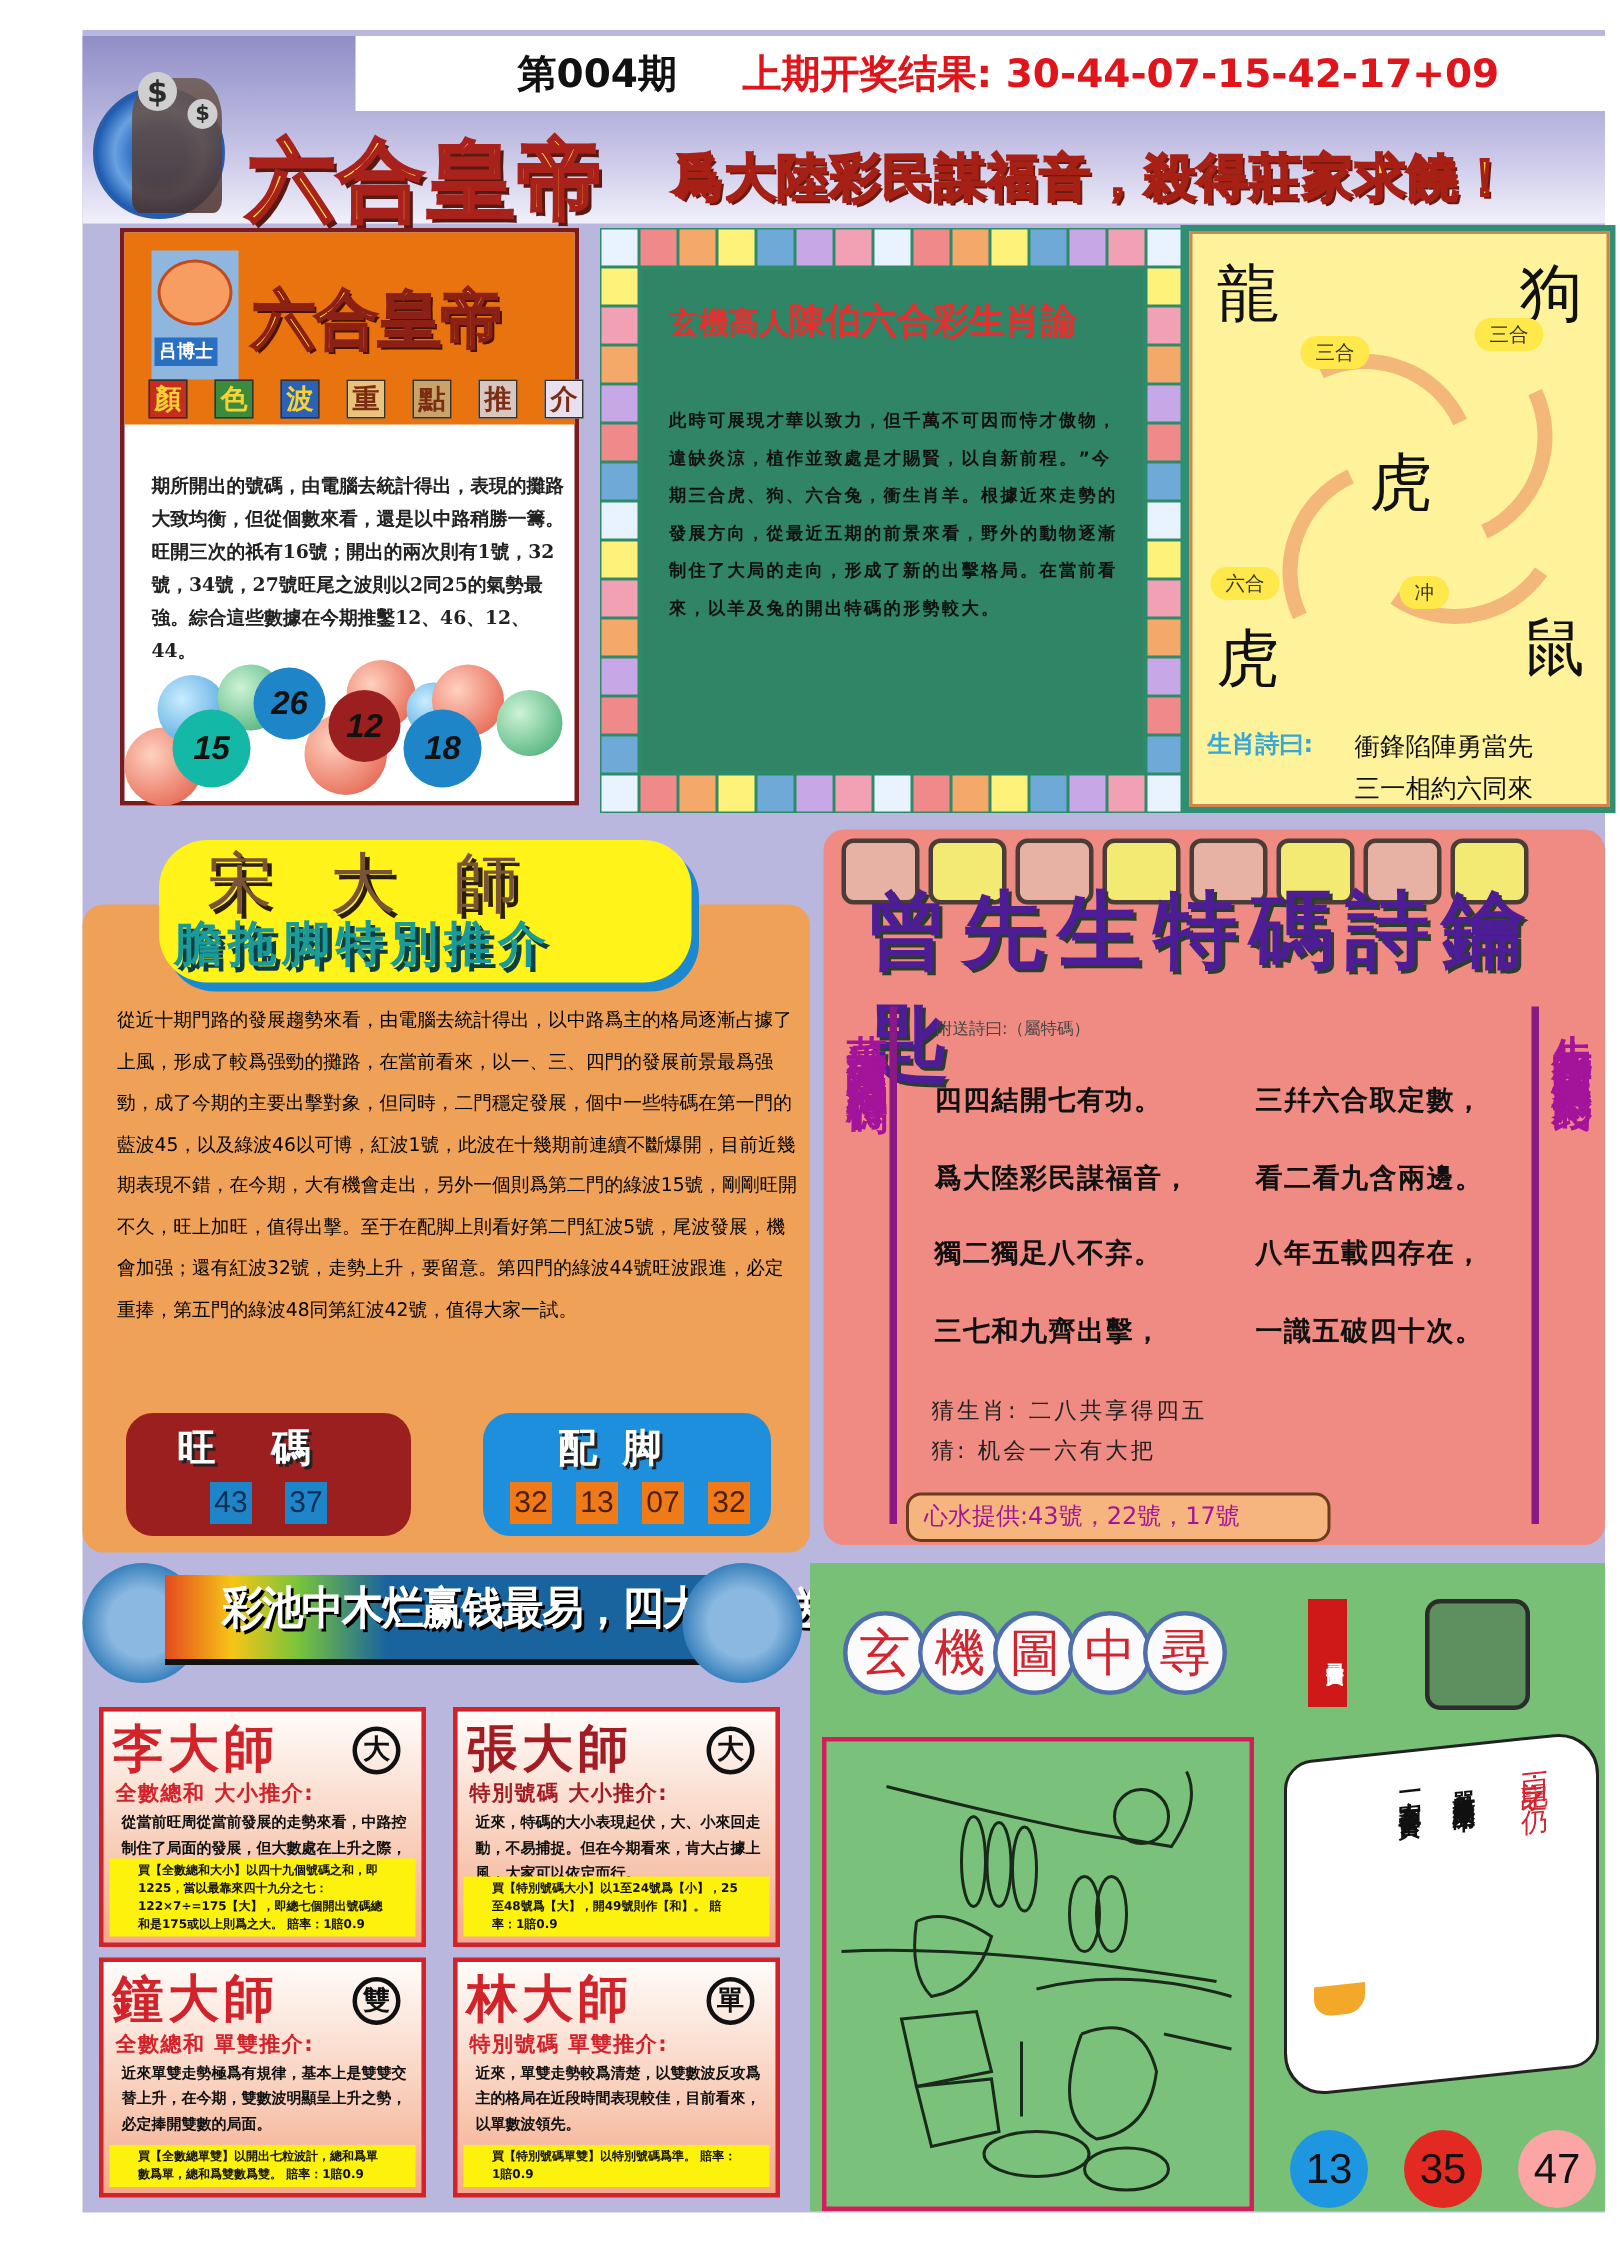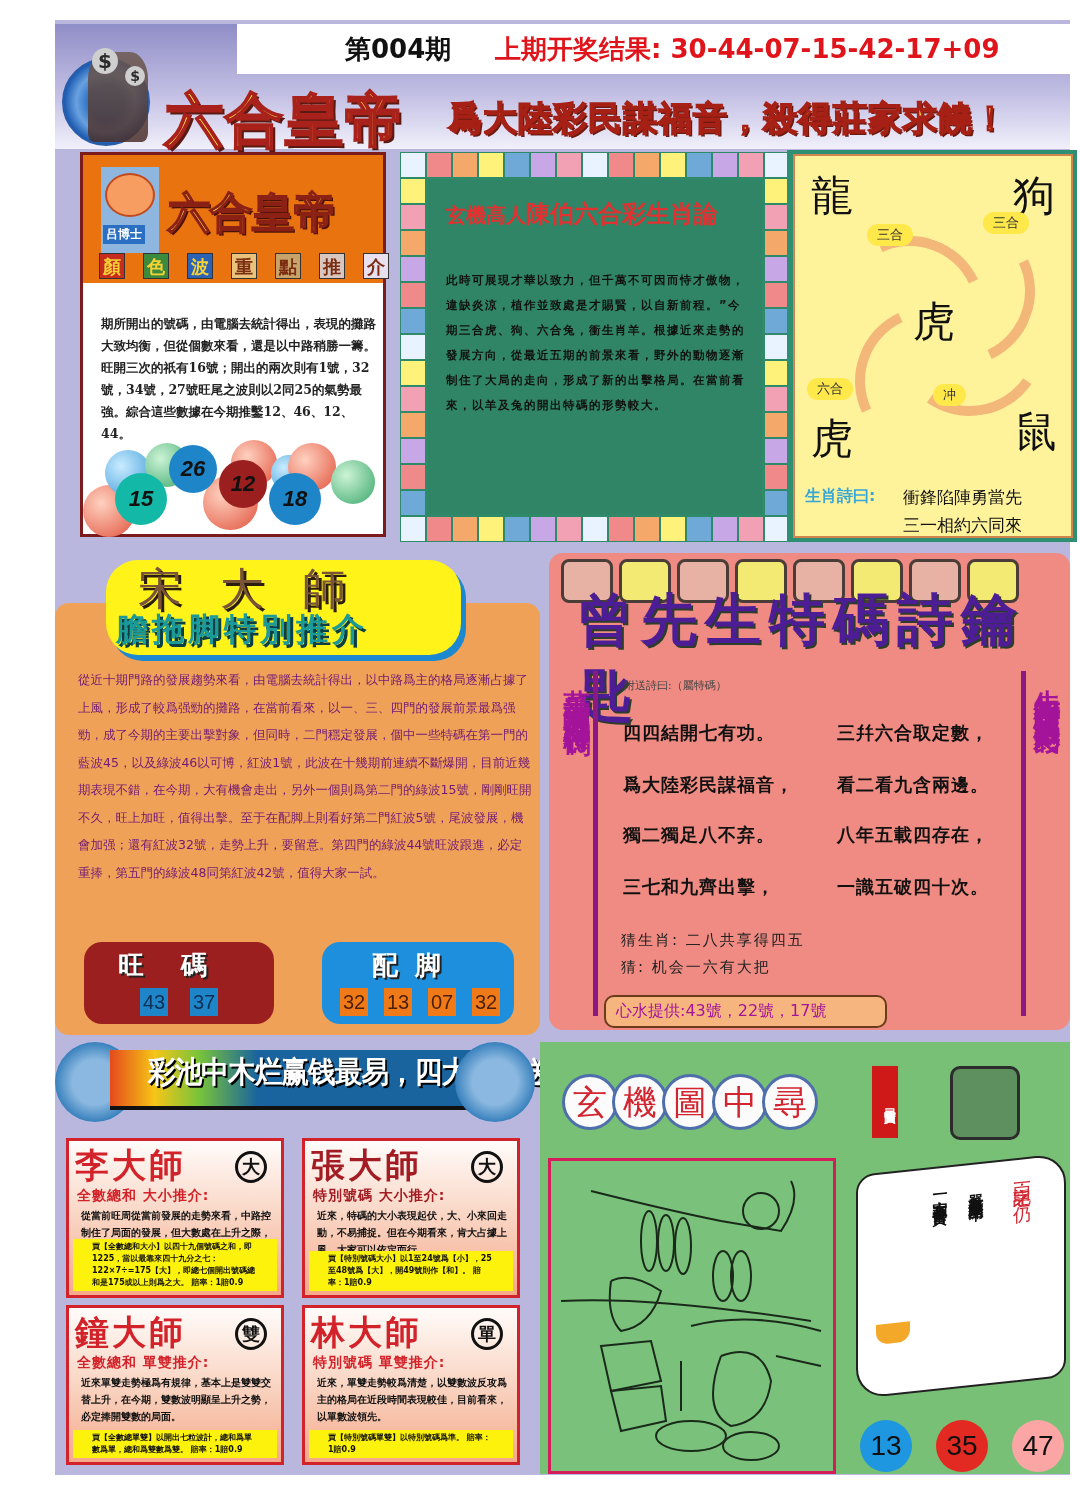--- a/index.html
+++ b/index.html
@@ -42,21 +42,21 @@
 .zodiac{font-size:42px;color:#111;font-family:"DejaVu Serif",serif}
 .pill{background:#ffe84a;border-radius:14px;padding:2px 10px;font-size:13px;color:#333}
 .curve{border:10px solid #f3b77a;border-radius:50%}
 .poem-label{left:10px;top:330px;font-size:16px;font-weight:bold;color:#36a7d8}
 .poem{font-size:17px;color:#111;font-family:"DejaVu Serif",serif}
 
 .p4{left:55px;top:603px;width:485px;height:432px;background:#f0a158;border-radius:14px}
 .p4-ban{left:106px;top:560px;width:355px;height:95px;background:#fff31a;border-radius:32px;box-shadow:5px 6px 0 #1b88d0}
 .p4-ban-t1{left:138px;top:560px;font-size:44px;font-weight:normal;color:#7a5436;letter-spacing:38px;text-shadow:3px 3px 0 #2b1d10}
 .p4-ban-t2{left:116px;top:608px;font-size:32px;font-weight:bold;color:#1b9a9a;text-shadow:3px 3px 0 #0c3e46;letter-spacing:4px}
-.p4-text{left:78px;top:666px;width:455px;font-size:12.5px;line-height:27.5px;color:#701a75}
+.p4-text{left:78px;top:666px;width:455px;font-size:12.5px;line-height:27.5px;color:#000000}
 .p4-box{border-radius:18px;height:82px}
 .p4-box-title{font-size:26px;font-weight:bold;color:#fff;text-shadow:2px 2px 0 #222}
 .numchip{display:inline-block;width:28px;height:28px;font-size:20px;text-align:center;line-height:28px;font-family:"Liberation Sans",sans-serif}
 
 .p5{left:549px;top:553px;width:521px;height:477px;background:#ef8b82;border-radius:14px}
 .p5-keys{left:12px;top:6px;display:flex;gap:6px}
 .keytile{width:52px;height:44px;border:3px solid #4a3d38;border-radius:8px}
 .p5-title{left:28px;top:30px;font-size:56px;font-weight:bold;color:#4c1d95;letter-spacing:8px;text-shadow:2px 2px 0 #2c3d2a}
 .vert{font-size:27px;font-weight:bold;color:#a3149b;writing-mode:vertical-rl;letter-spacing:4px}
 .vbar{width:5px;background:#8a1984}

